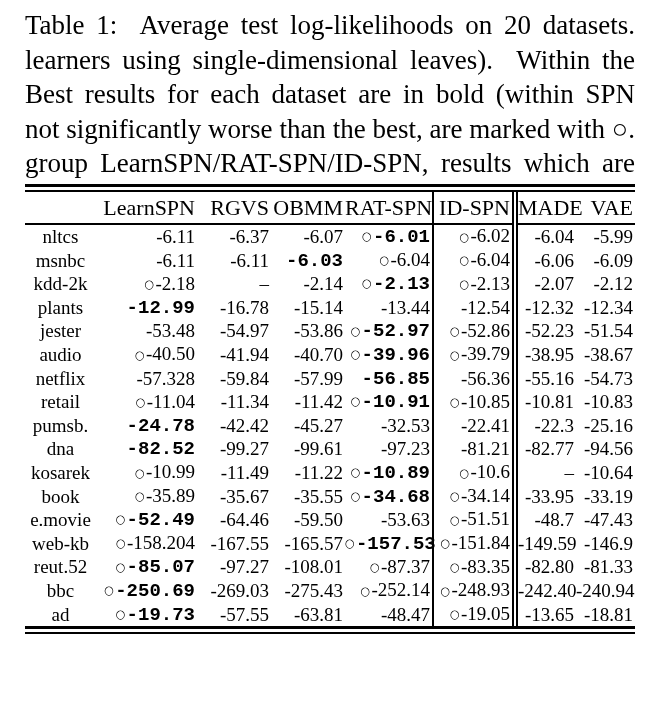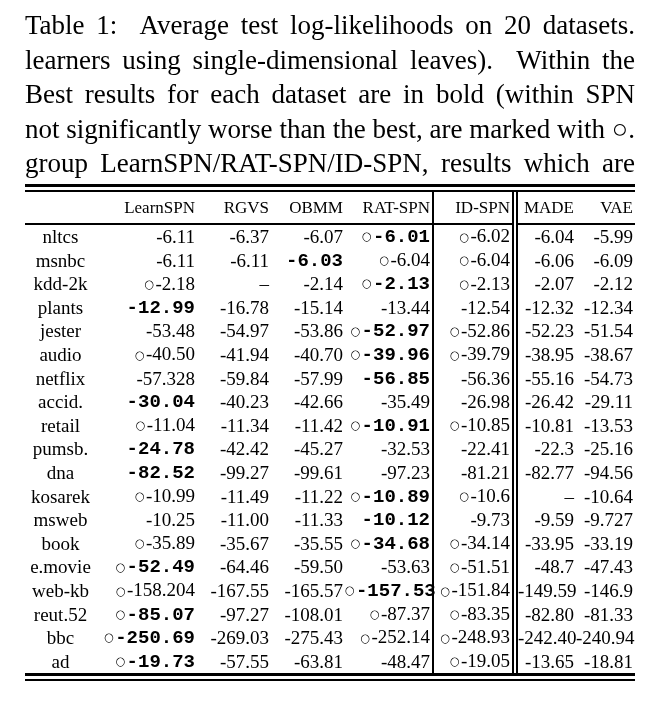--- a/index.html
+++ b/index.html
@@ -7,21 +7,21 @@
     width:660px;height:715px;background:#ffffff;color:#000000;
     font-family:"Liberation Serif","DejaVu Serif",serif;
     position:relative;overflow:hidden;
   }
   .caption{position:absolute;left:25px;top:8px;width:610px;font-size:27px;line-height:34.5px;}
   .caption .line{white-space:nowrap;text-align:justify;text-align-last:justify;}
   .tblwrap{position:absolute;left:25px;top:184px;width:610px;}
   .rule-double{height:3px;border-top:3px solid #000;border-bottom:2px solid #000;}
   table{border-collapse:collapse;table-layout:fixed;width:610px;}
   th,td{padding:0 2px 0 0;font-weight:normal;overflow:visible;}
-  th{font-size:17px;height:31px;vertical-align:middle;border-bottom:2px solid #000;}
+  th{font-size:22px;height:31px;vertical-align:middle;border-bottom:2px solid #000;}
   td{font-size:19px;height:21.6px;line-height:21.6px;vertical-align:middle;}
   .ds{text-align:center;padding-left:3px;}
   .num{text-align:right;white-space:nowrap;}
   .col3{border-right:2px solid #000;}
   .col4{border-right:6px double #000;}
   .b{font-weight:bold;font-family:Liberation Mono, monospace;}
   .circ{font-family:"DejaVu Sans",sans-serif;font-size:0.60em;vertical-align:0.15em;padding-right:1px;}
 </style>
 </head>
 <body>
@@ -124,38 +124,28 @@
           <td class="ds">netflix</td>
           <td class="num"><span>-57.328</span></td>
           <td class="num"><span>-59.84</span></td>
           <td class="num"><span>-57.99</span></td>
           <td class="num col3"><span class="b">-56.85</span></td>
           <td class="num col4"><span>-56.36</span></td>
           <td class="num"><span>-55.16</span></td>
           <td class="num"><span>-54.73</span></td>
         </tr>
         <tr>
-          <td class="ds">accid.</td>
-          <td class="num"><span class="b">-30.04</span></td>
-          <td class="num"><span>-40.23</span></td>
-          <td class="num"><span>-42.66</span></td>
-          <td class="num col3"><span>-35.49</span></td>
-          <td class="num col4"><span>-26.98</span></td>
-          <td class="num"><span>-26.42</span></td>
-          <td class="num"><span>-29.11</span></td>
-        </tr>
-        <tr>
           <td class="ds">retail</td>
           <td class="num"><span class="circ">○</span><span>-11.04</span></td>
           <td class="num"><span>-11.34</span></td>
           <td class="num"><span>-11.42</span></td>
           <td class="num col3"><span class="circ">○</span><span class="b">-10.91</span></td>
           <td class="num col4"><span class="circ">○</span><span>-10.85</span></td>
           <td class="num"><span>-10.81</span></td>
-          <td class="num"><span>-13.53</span></td>
+          <td class="num"><span>-10.83</span></td>
         </tr>
         <tr>
           <td class="ds">pumsb.</td>
           <td class="num"><span class="b">-24.78</span></td>
           <td class="num"><span>-42.42</span></td>
           <td class="num"><span>-45.27</span></td>
           <td class="num col3"><span>-32.53</span></td>
           <td class="num col4"><span>-22.41</span></td>
           <td class="num"><span>-22.3</span></td>
           <td class="num"><span>-25.16</span></td>
@@ -174,30 +164,20 @@
           <td class="ds">kosarek</td>
           <td class="num"><span class="circ">○</span><span>-10.99</span></td>
           <td class="num"><span>-11.49</span></td>
           <td class="num"><span>-11.22</span></td>
           <td class="num col3"><span class="circ">○</span><span class="b">-10.89</span></td>
           <td class="num col4"><span class="circ">○</span><span>-10.6</span></td>
           <td class="num"><span>–</span></td>
           <td class="num"><span>-10.64</span></td>
         </tr>
         <tr>
-          <td class="ds">msweb</td>
-          <td class="num"><span>-10.25</span></td>
-          <td class="num"><span>-11.00</span></td>
-          <td class="num"><span>-11.33</span></td>
-          <td class="num col3"><span class="b">-10.12</span></td>
-          <td class="num col4"><span>-9.73</span></td>
-          <td class="num"><span>-9.59</span></td>
-          <td class="num"><span>-9.727</span></td>
-        </tr>
-        <tr>
           <td class="ds">book</td>
           <td class="num"><span class="circ">○</span><span>-35.89</span></td>
           <td class="num"><span>-35.67</span></td>
           <td class="num"><span>-35.55</span></td>
           <td class="num col3"><span class="circ">○</span><span class="b">-34.68</span></td>
           <td class="num col4"><span class="circ">○</span><span>-34.14</span></td>
           <td class="num"><span>-33.95</span></td>
           <td class="num"><span>-33.19</span></td>
         </tr>
         <tr>

